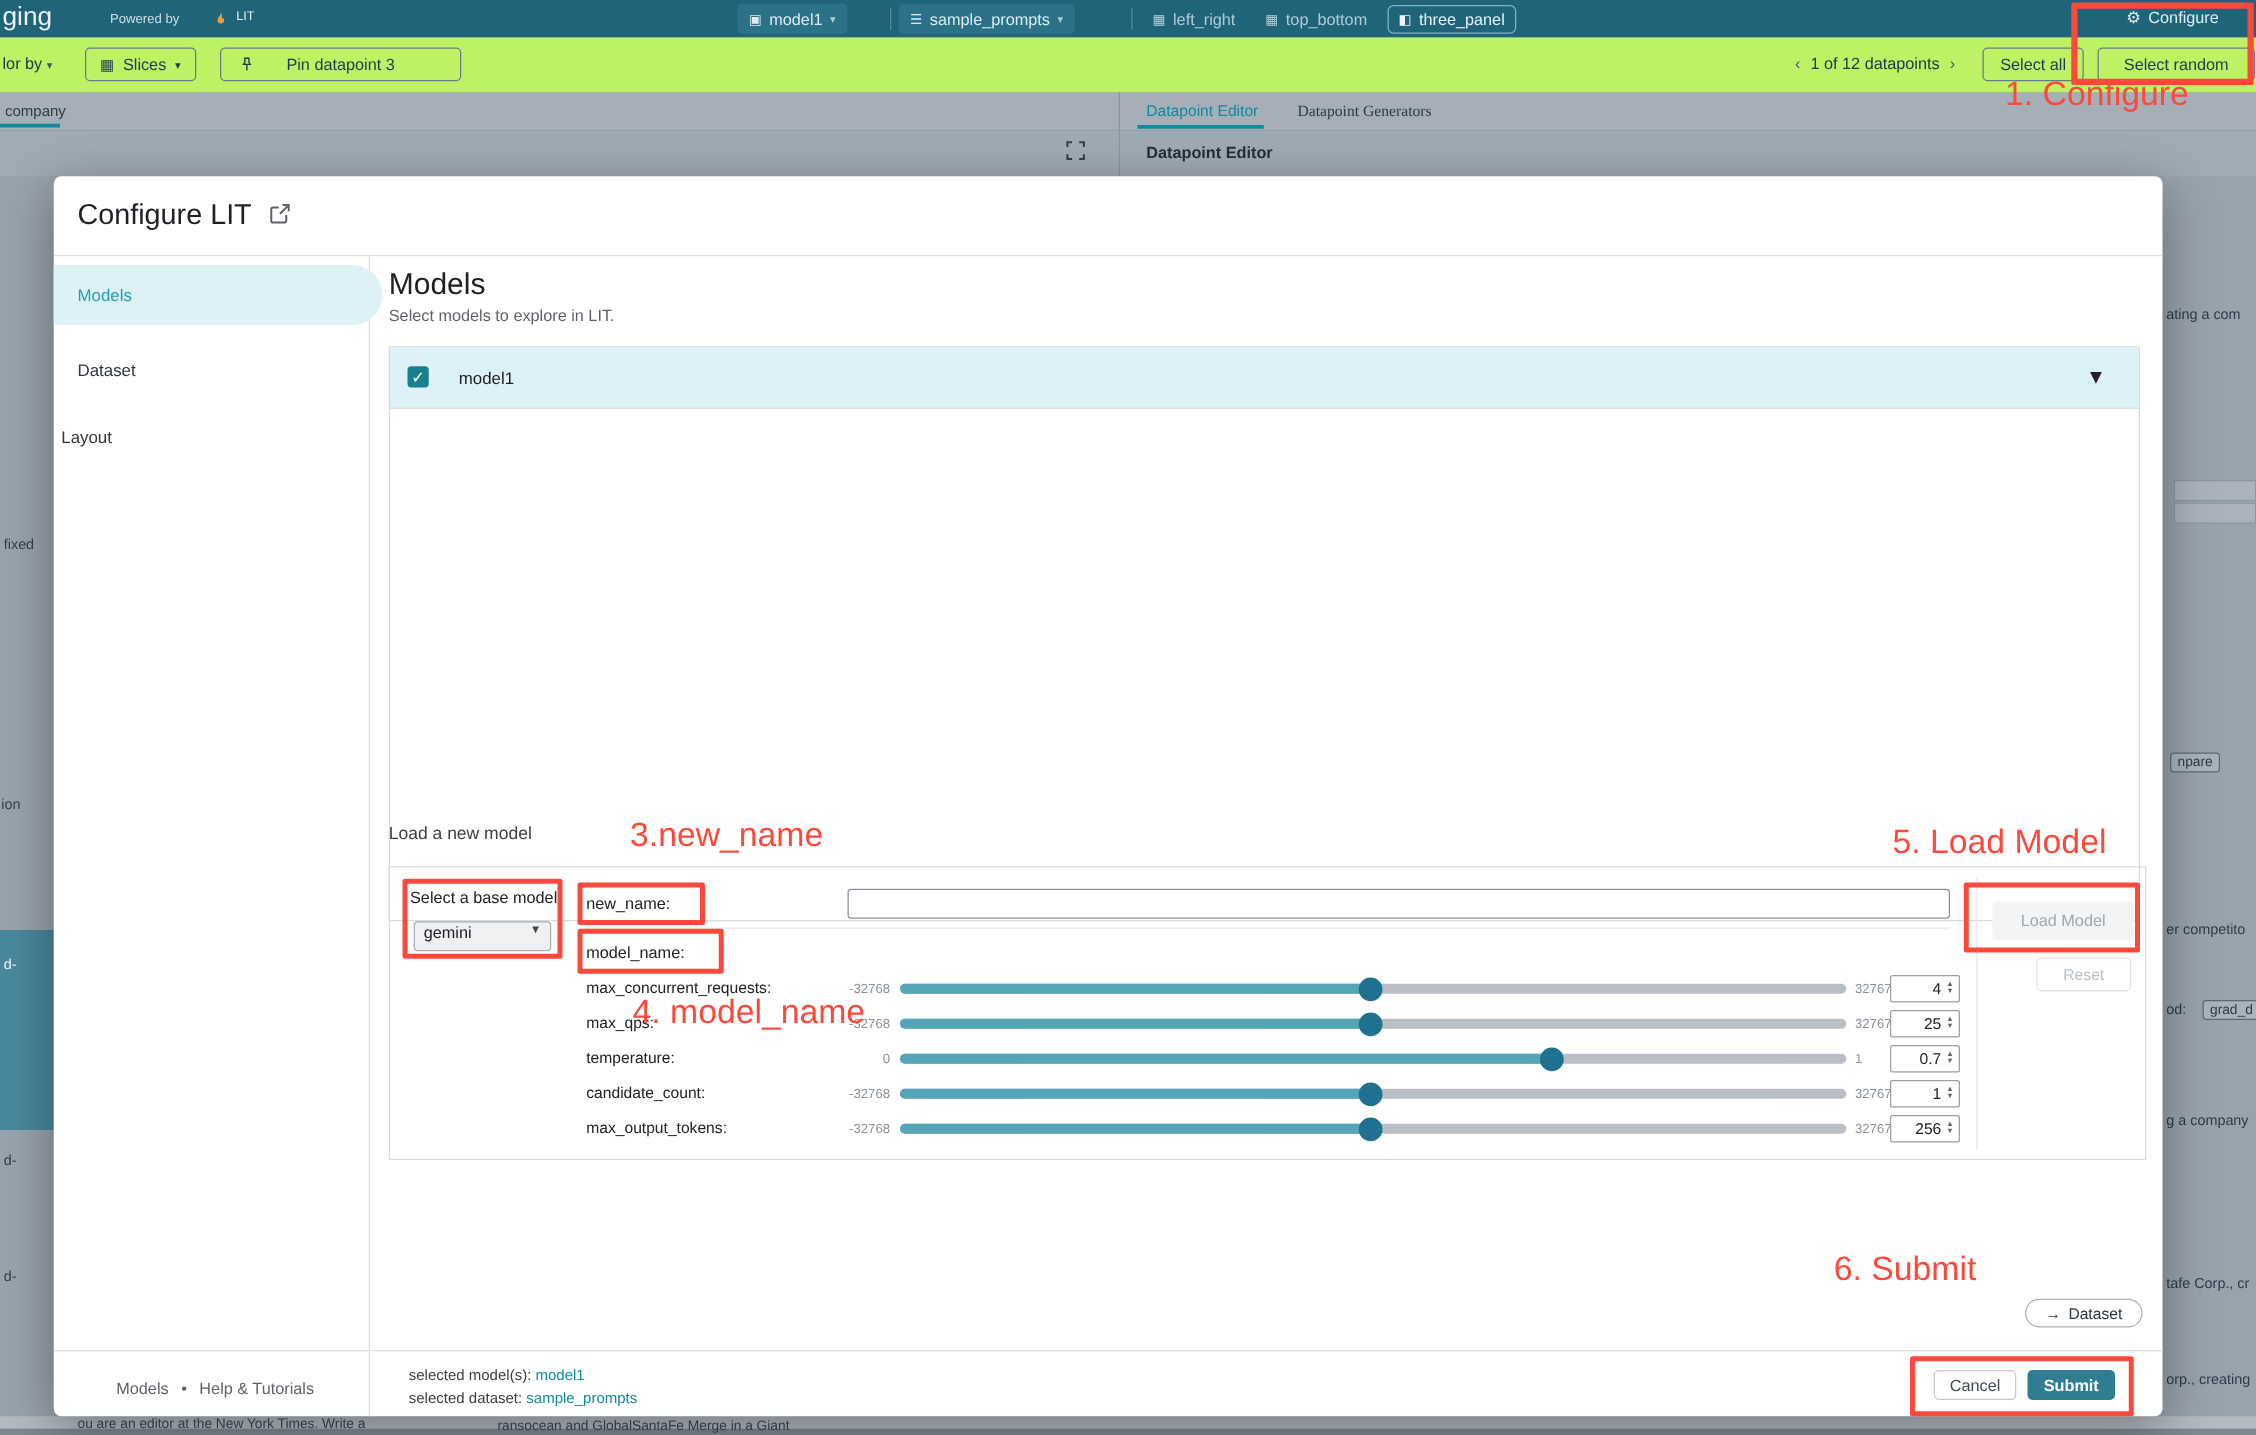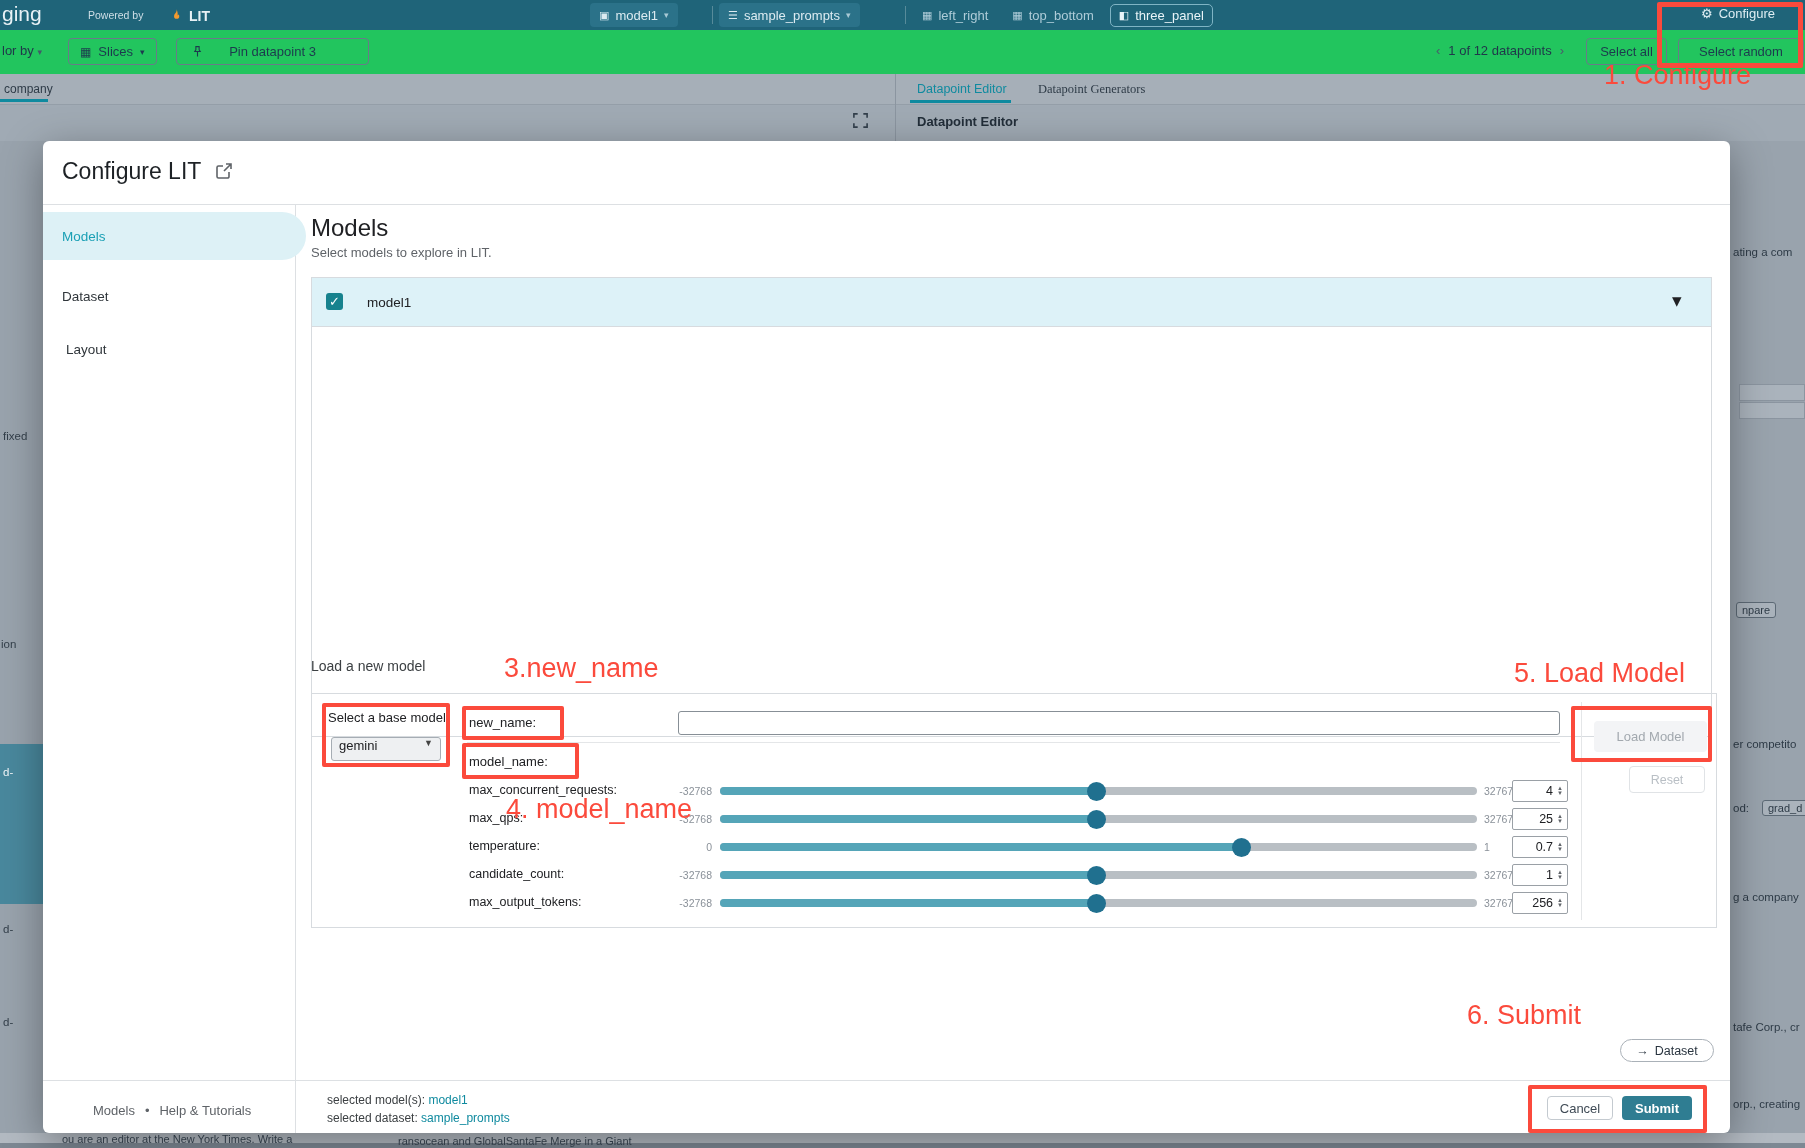--- a/index.html
+++ b/index.html
@@ -8,21 +8,21 @@
   .abs{position:absolute;}
   
   #navbar{left:0;top:0;width:1805px;height:30px;background:#1f6479;color:#e8f1f5;}
   .nav-pill{position:absolute;top:3px;height:24px;border-radius:4px;background:#2b7289;
             display:flex;align-items:center;gap:6px;padding:0 9px;font-size:13px;color:#dcebf1;}
   .nav-caret{font-size:9px;color:#a8c9d5;}
   .nav-tab{display:flex;align-items:center;gap:6px;font-size:13px;color:#aeccd8;padding:3px 8px;border-radius:5px;}
   .nav-tab.selected{border:1.5px solid #7fb4c4;color:#e9f4f8;}
   .nav-sep{position:absolute;top:6px;width:1px;height:18px;background:rgba(255,255,255,.25);}
   
-  #toolbar{left:0;top:30px;width:1805px;height:44px;background:#22c55e;border-bottom:1px solid #7f8b97;}
+  #toolbar{left:0;top:30px;width:1805px;height:44px;background:#bef264;border-bottom:1px solid #7f8b97;}
   .tb-btn{position:absolute;top:8px;height:27px;border:1.5px solid #697b89;border-radius:4px;
           display:flex;align-items:center;gap:7px;padding:0 11px;font-size:13px;color:#1d3a4e;box-sizing:border-box;}
   .tb-text{font-size:13px;color:#20384a;}
   
   #tabstrip{left:0;top:74px;width:1805px;height:30px;background:#a6afb8;border-bottom:1px solid #949ea8;}
   #panelhead{left:0;top:105px;width:1805px;height:36px;background:#a0aab4;}
   .bg-frag{position:absolute;font-size:11.5px;color:#2e3b47;white-space:nowrap;}
   .bg-chip{position:absolute;font-size:11px;color:#2e3b47;border:1px solid #5d6a76;border-radius:3px;
            padding:1px 5px;background:#aab3bc;white-space:nowrap;}
   .hairbox{position:absolute;border:1px solid #8b95a0;background:#aab3bc;}
@@ -65,21 +65,21 @@
 <div id="stage">
 
   <div id="navbar" class="abs">
     <div class="abs" style="left:2px;top:2px;font-size:21px;font-weight:500;">ging</div>
     <div class="abs" style="left:88px;top:9px;font-size:10.5px;color:#cfdfe7;">Powered by</div>
     <span class="abs" style="left:170px;top:7px;">
       <svg width="13" height="15" viewBox="0 0 24 24" fill="#f49a2d">
           <path d="M12 1s1.5 3.5-.8 6.8C9.5 10.2 7.5 12 7.5 15a4.8 4.8 0 0 0 9.6 0c0-1.3-.4-2.5-1.1-3.5-.3 1.1-1 1.9-1.9 2.2.5-2.8-.3-6.7-2.1-12.7z"></path>
         </svg>
     </span>
-    <div class="abs" style="left:189px;top:8px;font-size:14px;font-weight:bold;">LIT</div>
+    <div class="abs" style="left:189px;top:8px;font-size:10px;font-weight:normal;">LIT</div>
 
     <div class="nav-pill" style="left:590px;">
       <span style="font-size:11px;">▣</span>
       <span>model1</span>
       <span class="nav-caret">▾</span>
     </div>
     <div class="nav-sep" style="left:712px;"></div>
     <div class="nav-pill" style="left:719px;">
       <span style="font-size:11px;">☰</span>
       <span>sample_prompts</span>
@@ -190,21 +190,21 @@
     </span>
     <div class="divider-h" style="top:63px;"></div>
     <div id="sidebar-div"></div>
     <div id="sidebar-items">
         <div class="side-item selected" style="top:71px;width:244px;height:48px;padding-left:19px;">
           <span>Models</span>
         </div>
         <div class="side-item" style="top:140px;width:244px;height:30px;padding-left:19px;">
           <span>Dataset</span>
         </div>
-        <div class="side-item" style="top:193px;width:244px;height:30px;padding-left:23px;">
+        <div class="side-item" style="top:193px;width:244px;height:30px;padding-left:6px;">
           <span>Layout</span>
         </div>
       </div>
 
     <div id="models-heading">Models</div>
     <div id="models-sub">Select models to explore in LIT.</div>
 
     <div id="model-box">
       <div id="model-row">
         <div id="model-check">✓</div>

